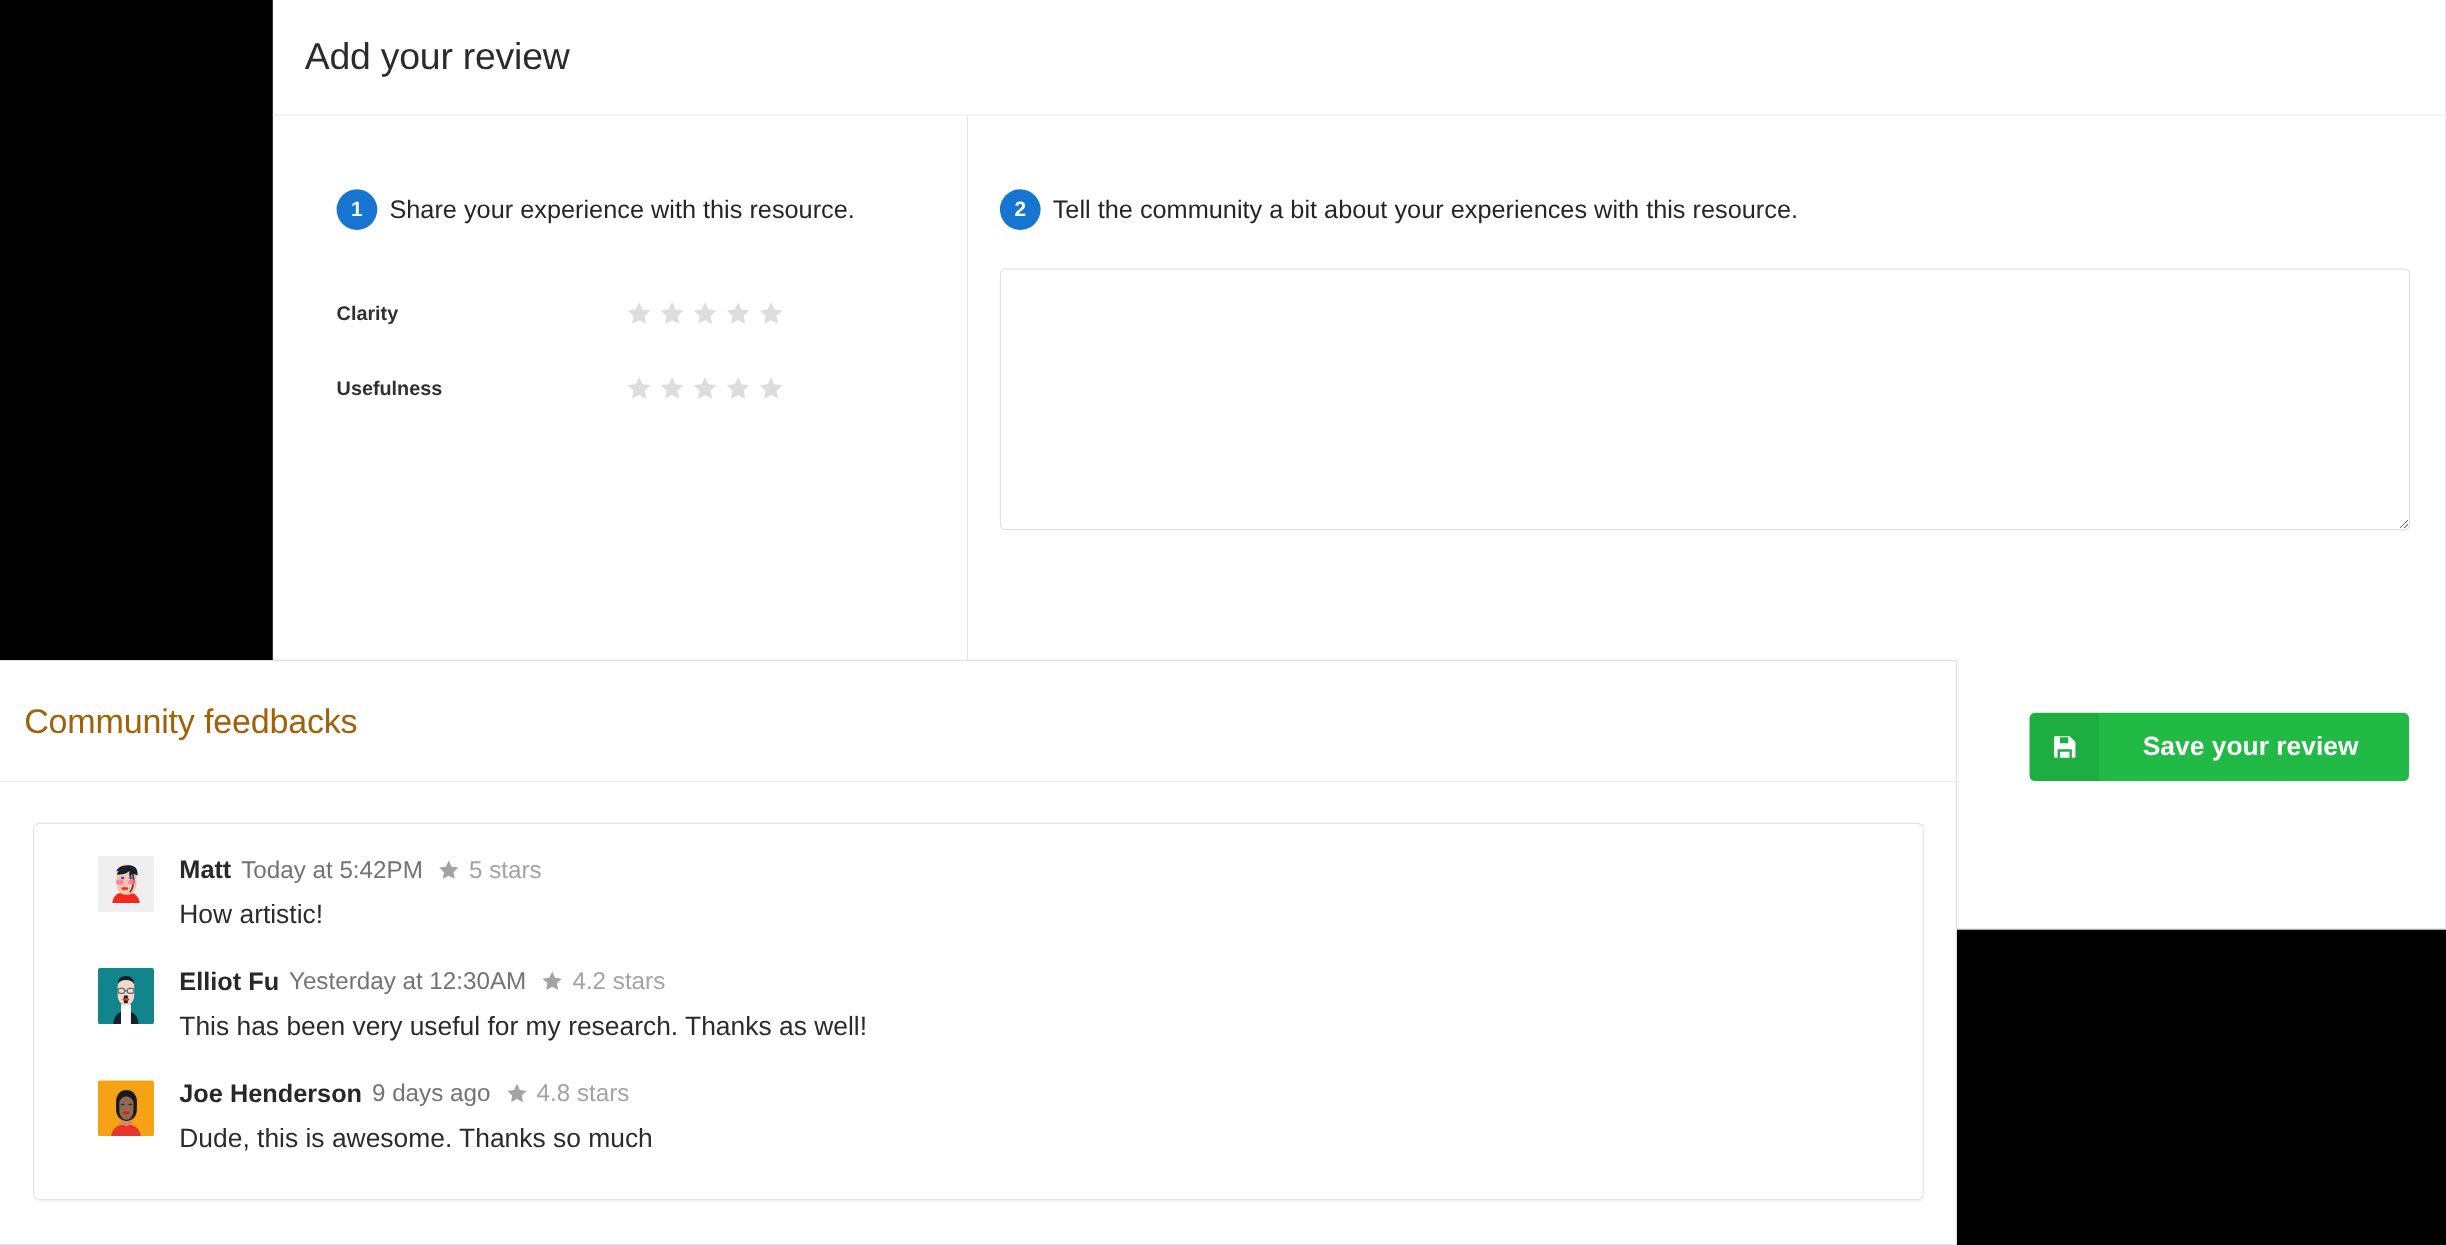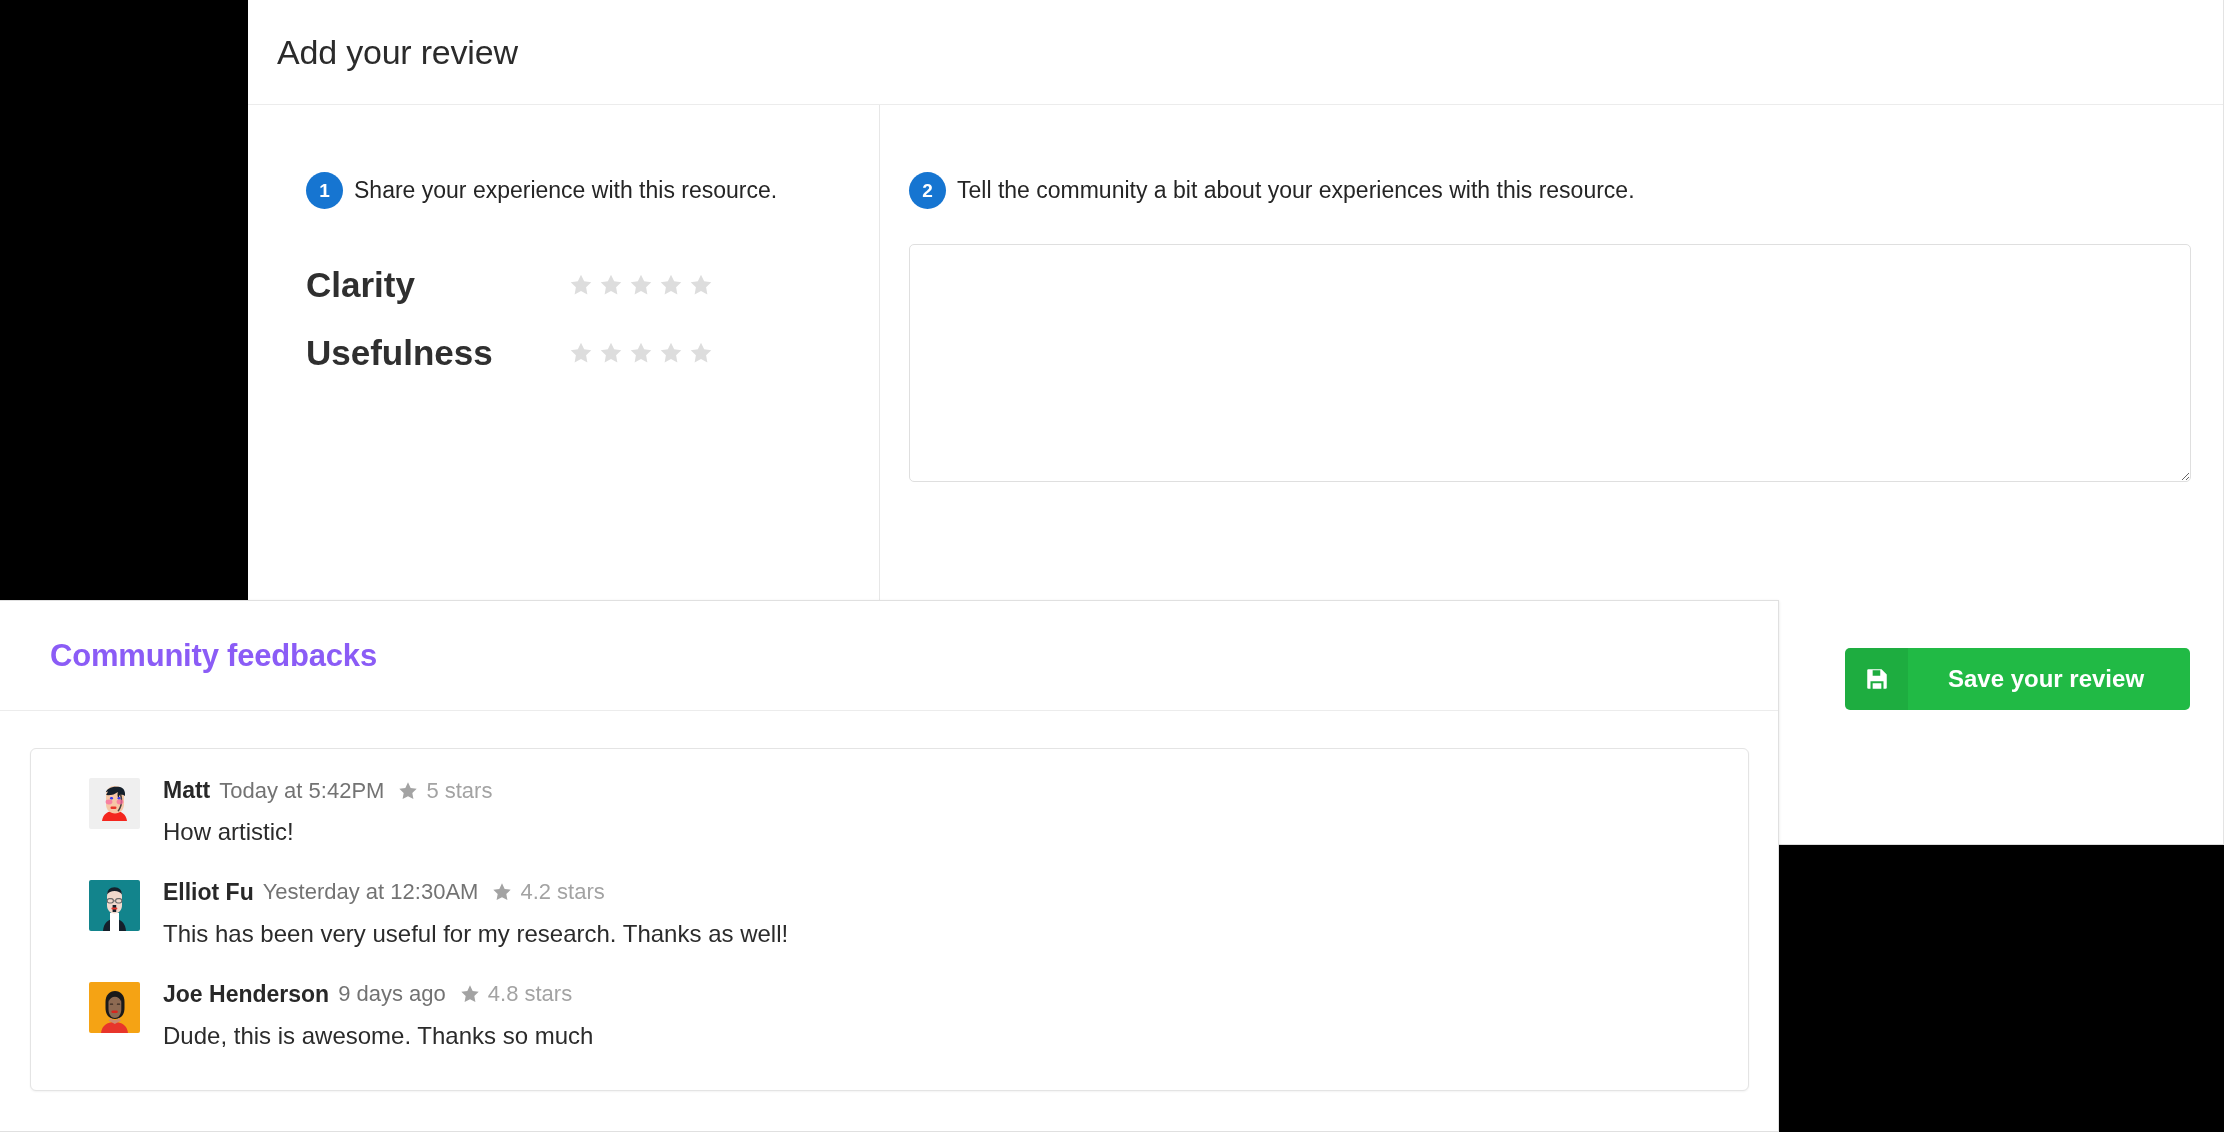--- a/index.html
+++ b/index.html
@@ -91,21 +91,21 @@
   .ratings {
     margin-top: 42px;
   }
   .rating-row {
     display: flex;
     align-items: center;
     height: 68px;
   }
   .rating-label {
     width: 262px;
-    font-size: 35px;
+    font-size: 18px;
     font-weight: bold;
     color: #2f2f2f;
   }
   .stars {
     display: flex;
     gap: 4px;
   }
   .star {
     width: 26px;
     height: 26px;
@@ -181,24 +181,23 @@
   .feedback-header {
     height: 110px;
     box-sizing: border-box;
     border-bottom: 1px solid #ececec;
     display: flex;
     align-items: center;
     padding-left: 22px;
   }
   .feedback-title {
     font-size: 31px;
-    font-weight: bold;
-    color: #8b5cf6;
+    font-weight: normal;
+    color: #a16207;
     letter-spacing: -0.2px;
-    margin-left: 28px;
   }
   .feedback-body {
     padding: 37px 30px 0 30px;
     box-sizing: border-box;
   }
   .feedback-card {
     border: 1px solid #e4e4e4;
     border-radius: 6px;
     background: #ffffff;
     box-shadow: 0 1px 2px rgba(0,0,0,0.05);

